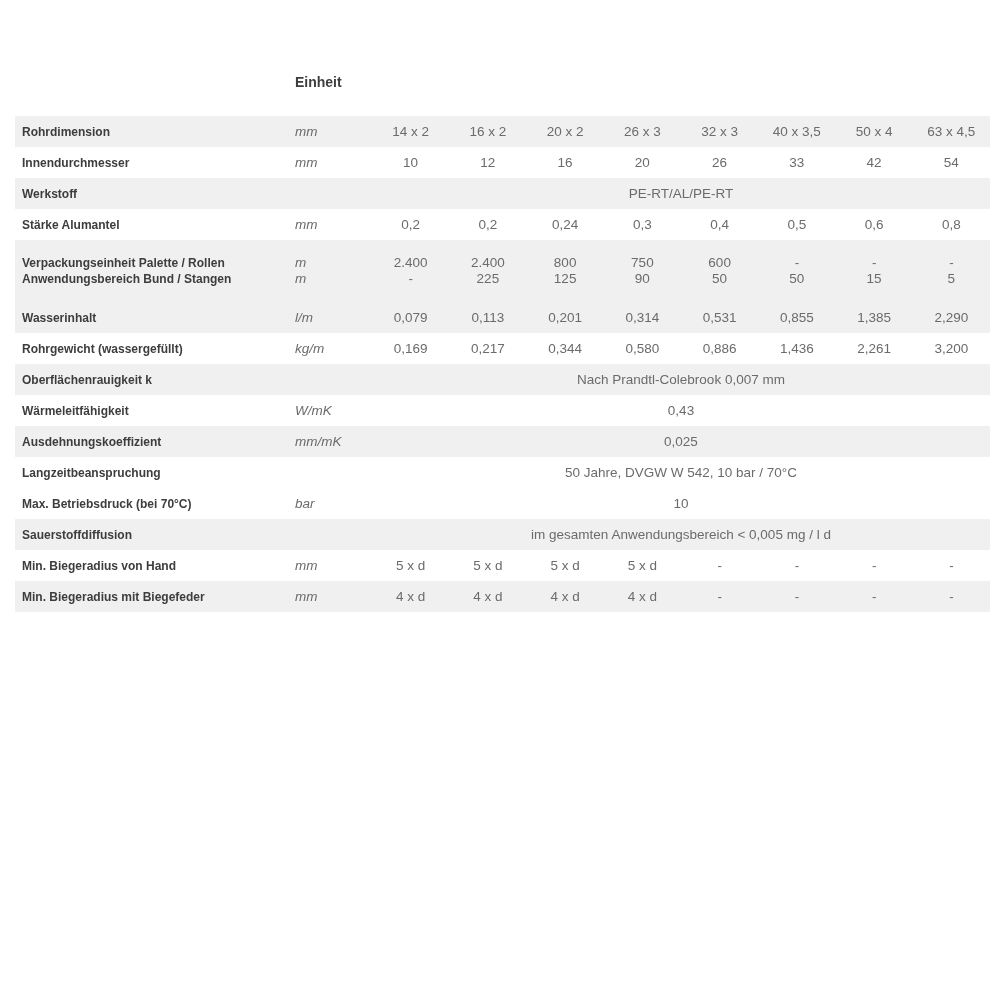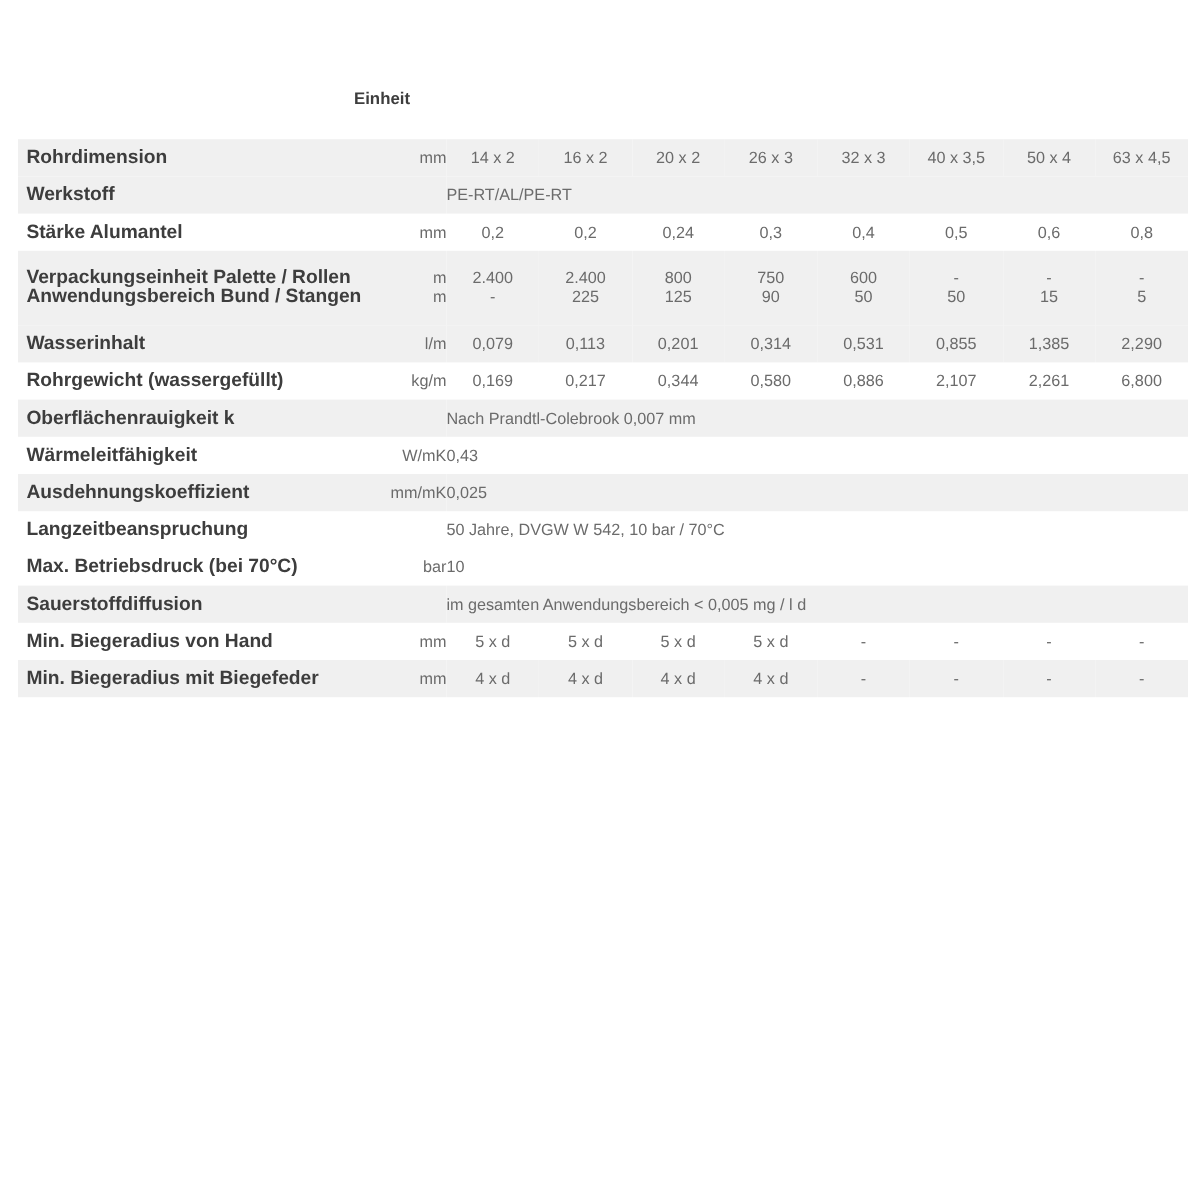--- a/index.html
+++ b/index.html
@@ -38,27 +38,27 @@
     height: 31px;
     padding: 0;
     font-size: 13.5px;
     color: #6b6b6b;
     vertical-align: middle;
     white-space: nowrap;
   }
   tr.stripe td { background: #f0f0f0; }
   td.label {
     padding-left: 7px;
-    font-size: 16px;
+    font-size: 12px;
     font-weight: bold;
     color: #3d3d3d;
   }
-  td.unit { text-align: right; }
+  td.unit { text-align: left; font-style: italic; }
   td.val  { text-align: center; }
-  td.span-cell { text-align: left; }
+  td.span-cell { text-align: center; }
   tr.dual td { height: 62px; }
   tr.dual .cell-line { line-height: 16px; }
 </style>
 </head>
 <body>
 
 <div class="page">
   <div class="einheit-header">Einheit</div>
   <table class="spec-table">
     <colgroup>
@@ -79,20 +79,32 @@
           <td class="unit">mm</td>
           <td class="val">14 x 2</td>
           <td class="val">16 x 2</td>
           <td class="val">20 x 2</td>
           <td class="val">26 x 3</td>
           <td class="val">32 x 3</td>
           <td class="val">40 x 3,5</td>
           <td class="val">50 x 4</td>
           <td class="val">63 x 4,5</td>
         </tr>
+        <tr>
+          <td class="label">Innendurchmesser</td>
+          <td class="unit">mm</td>
+          <td class="val">10</td>
+          <td class="val">12</td>
+          <td class="val">16</td>
+          <td class="val">20</td>
+          <td class="val">26</td>
+          <td class="val">33</td>
+          <td class="val">42</td>
+          <td class="val">54</td>
+        </tr>
         <tr class="stripe">
           <td class="label">Werkstoff</td>
           <td class="unit"></td>
           <td class="span-cell" colspan="8">PE-RT/AL/PE-RT</td>
         </tr>
         <tr>
           <td class="label">Stärke Alumantel</td>
           <td class="unit">mm</td>
           <td class="val">0,2</td>
           <td class="val">0,2</td>
@@ -158,23 +170,23 @@
           <td class="val">2,290</td>
         </tr>
         <tr>
           <td class="label">Rohrgewicht (wassergefüllt)</td>
           <td class="unit">kg/m</td>
           <td class="val">0,169</td>
           <td class="val">0,217</td>
           <td class="val">0,344</td>
           <td class="val">0,580</td>
           <td class="val">0,886</td>
-          <td class="val">2,107</td>
+          <td class="val">1,436</td>
           <td class="val">2,261</td>
-          <td class="val">6,800</td>
+          <td class="val">3,200</td>
         </tr>
         <tr class="stripe">
           <td class="label">Oberflächenrauigkeit k</td>
           <td class="unit"></td>
           <td class="span-cell" colspan="8">Nach Prandtl-Colebrook 0,007 mm</td>
         </tr>
         <tr>
           <td class="label">Wärmeleitfähigkeit</td>
           <td class="unit">W/mK</td>
           <td class="span-cell" colspan="8">0,43</td>

